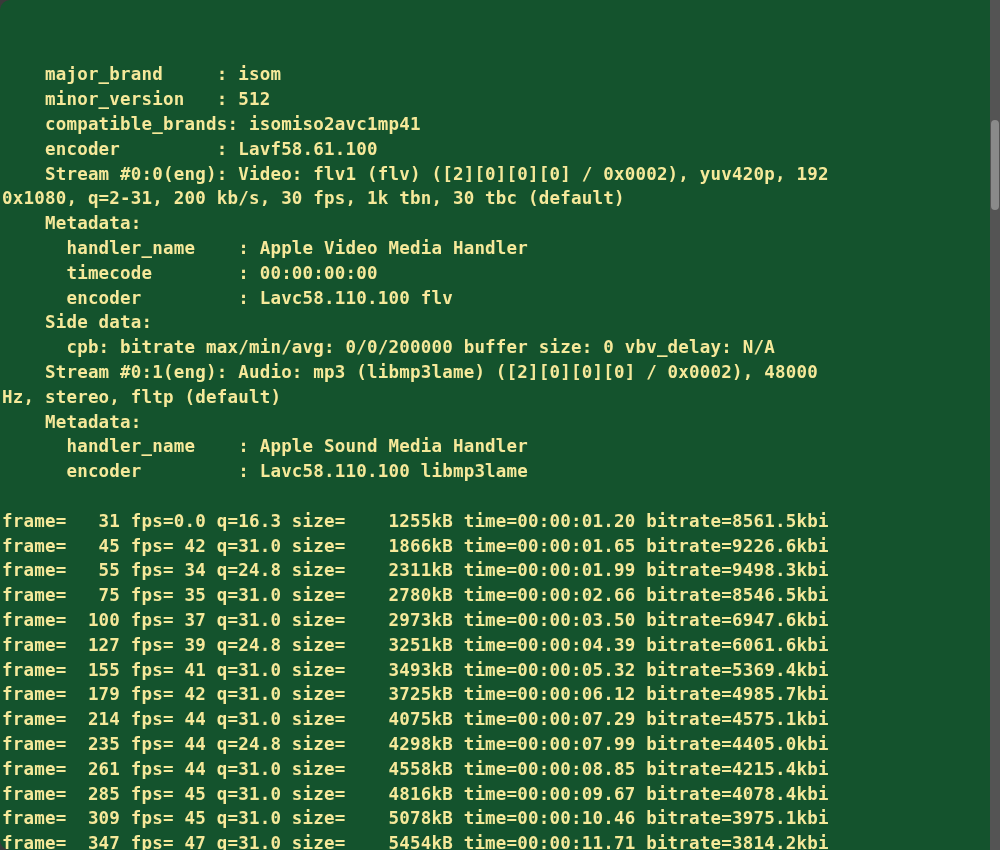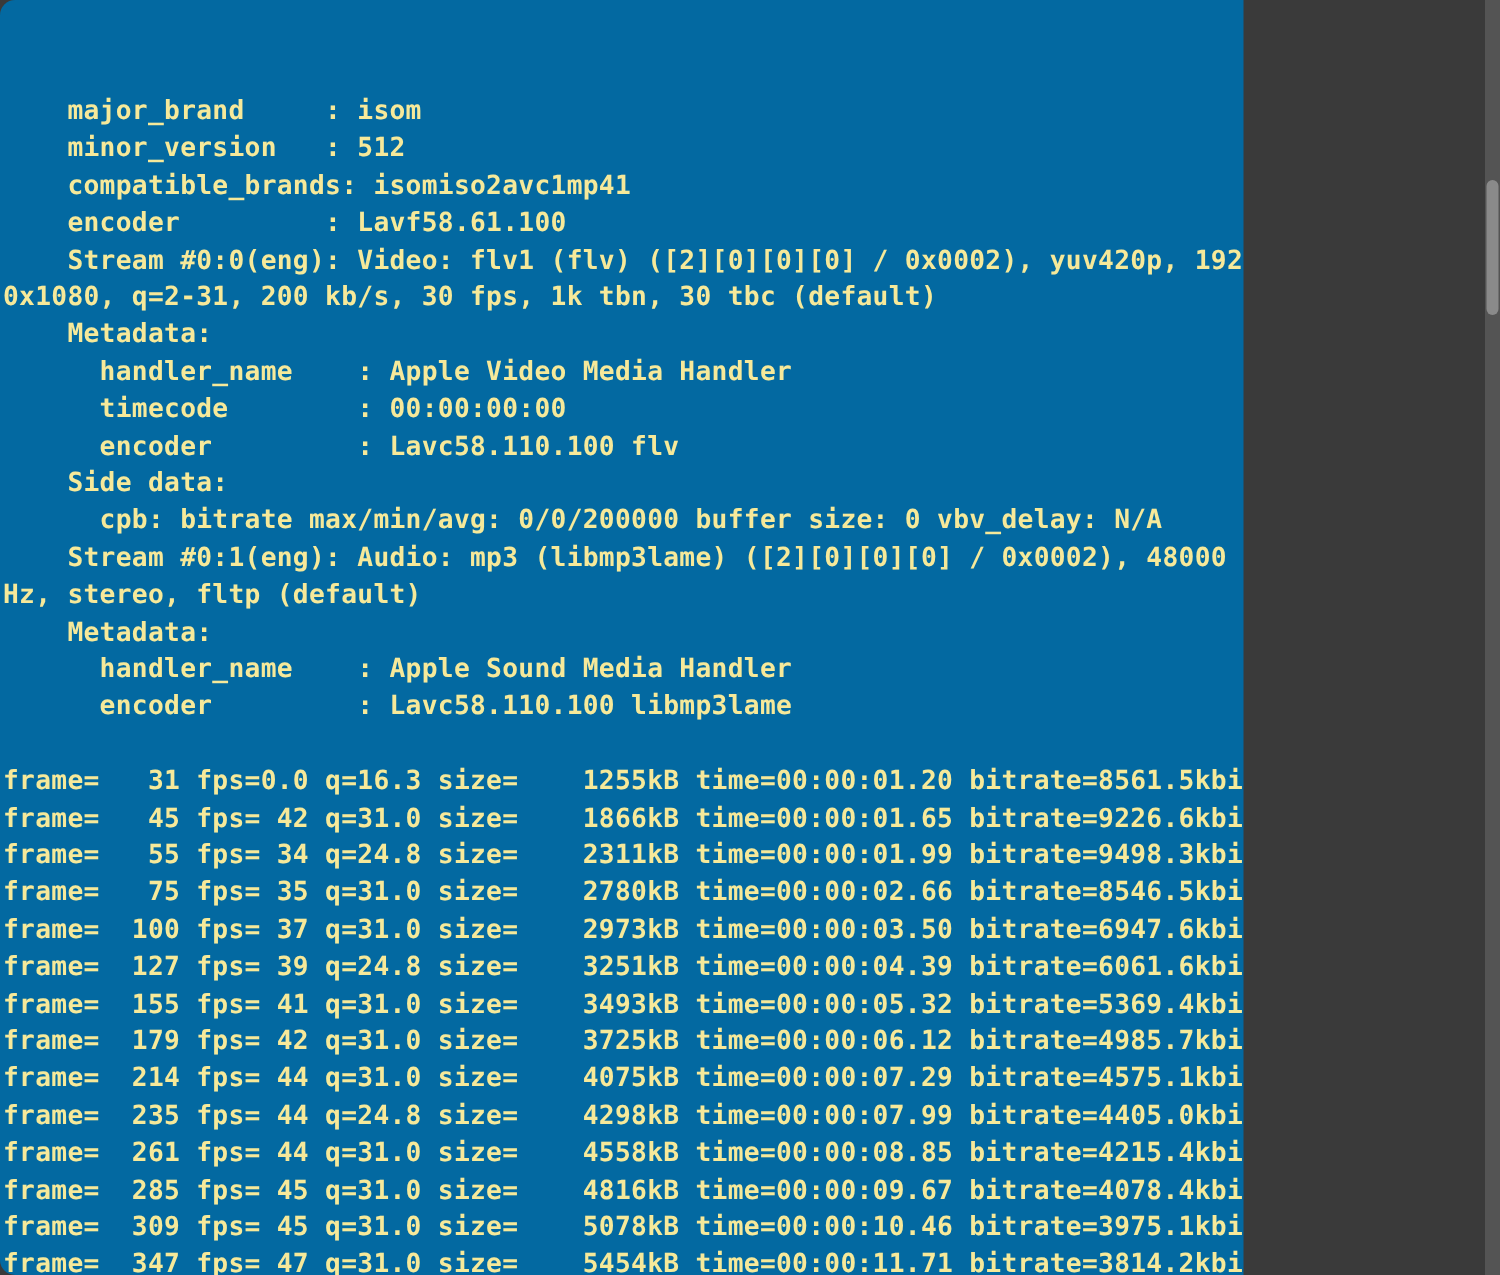--- a/index.html
+++ b/index.html
@@ -5,23 +5,23 @@
   html, body {
     margin: 0;
     padding: 0;
     width: 1000px;
     height: 850px;
     overflow: hidden;
     background: #3a3a3a;
   }
   .terminal {
     box-sizing: border-box;
-    width: 829px;
+    width: 990px;
     height: 850px;
-    background: #0369a1;
+    background: #14532d;
     color: #f6e99a;
     font-family: "Menlo", "Consolas", "DejaVu Sans Mono", monospace;
     font-size: 17.5px;
     line-height: 24.8px;
     font-weight: 600;
     letter-spacing: 0.2px;
     white-space: pre;
     overflow: hidden;
     padding: 0;
     border-top-left-radius: 10px;

